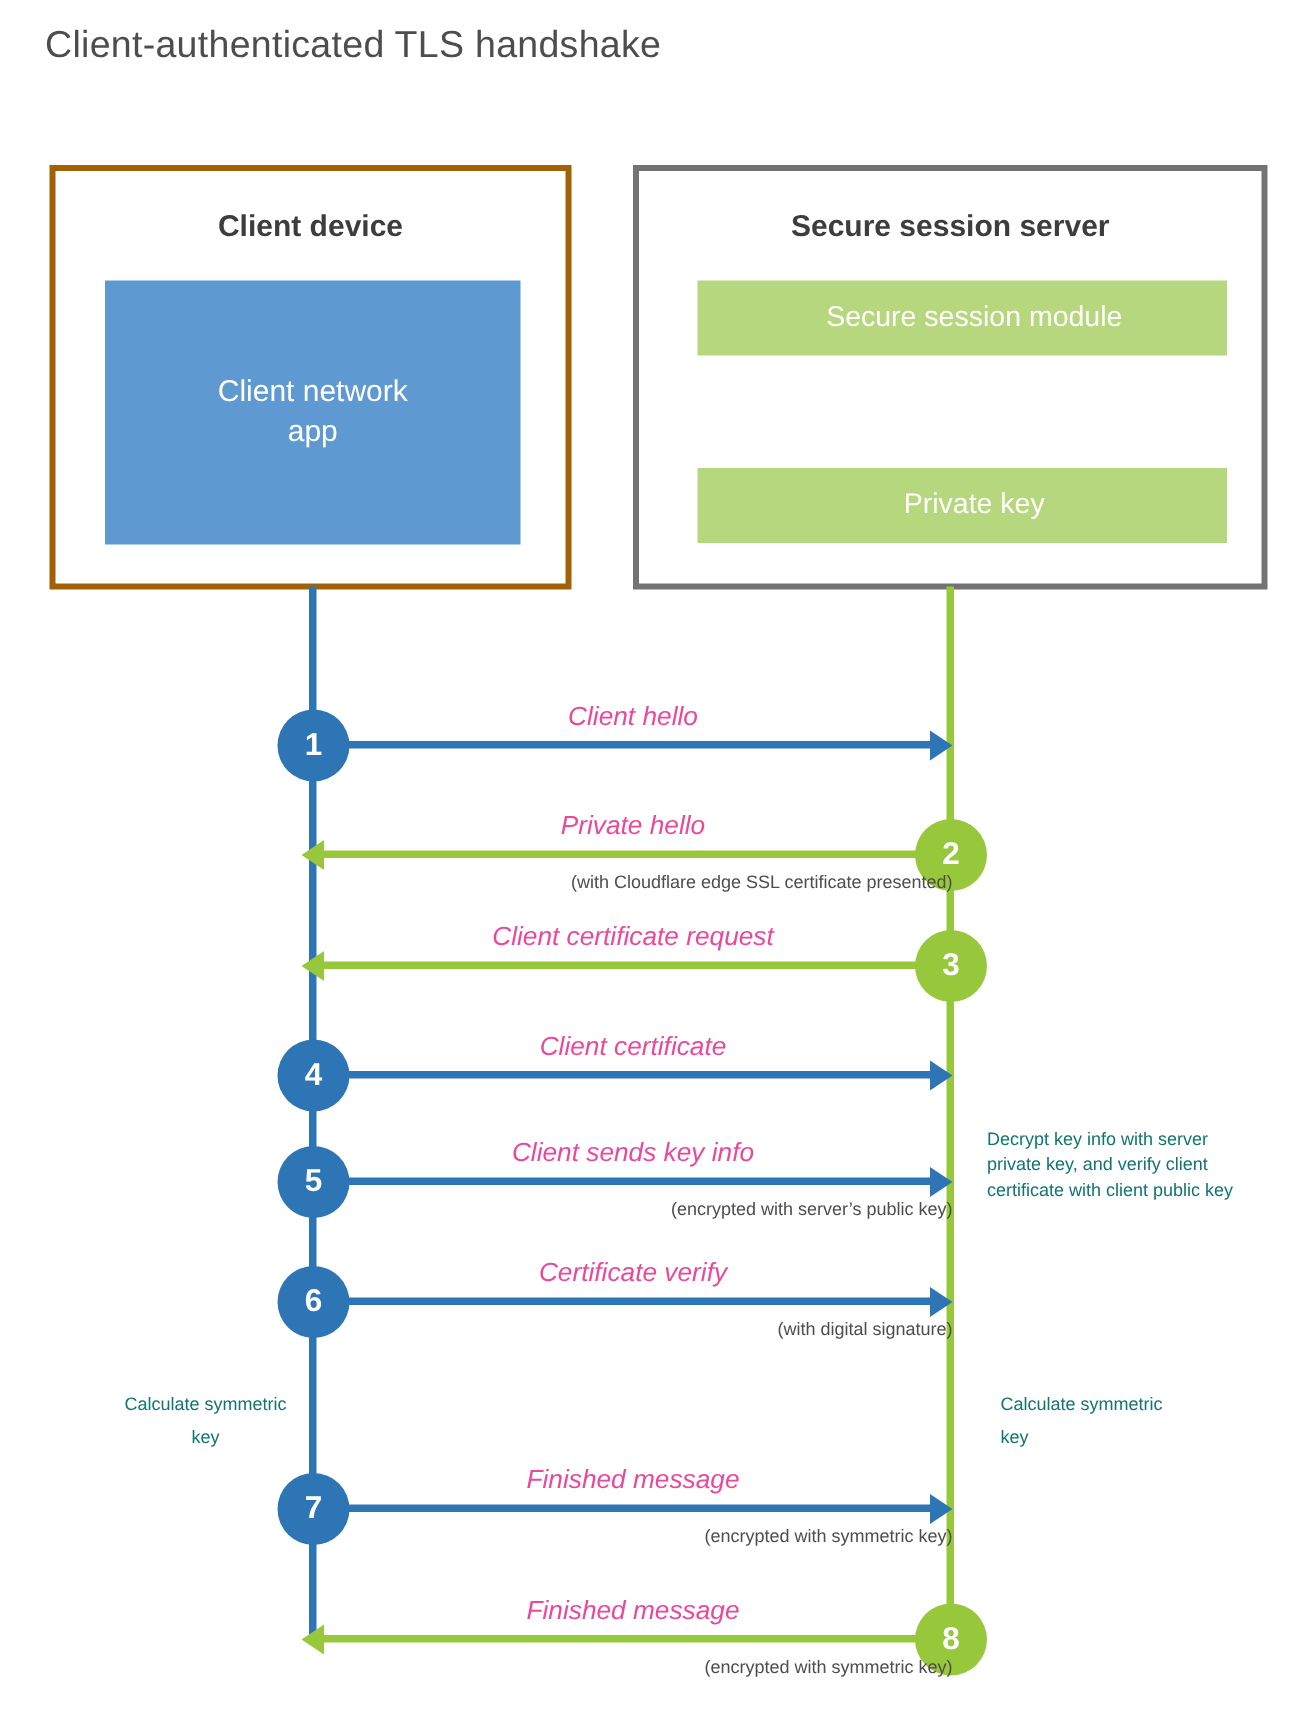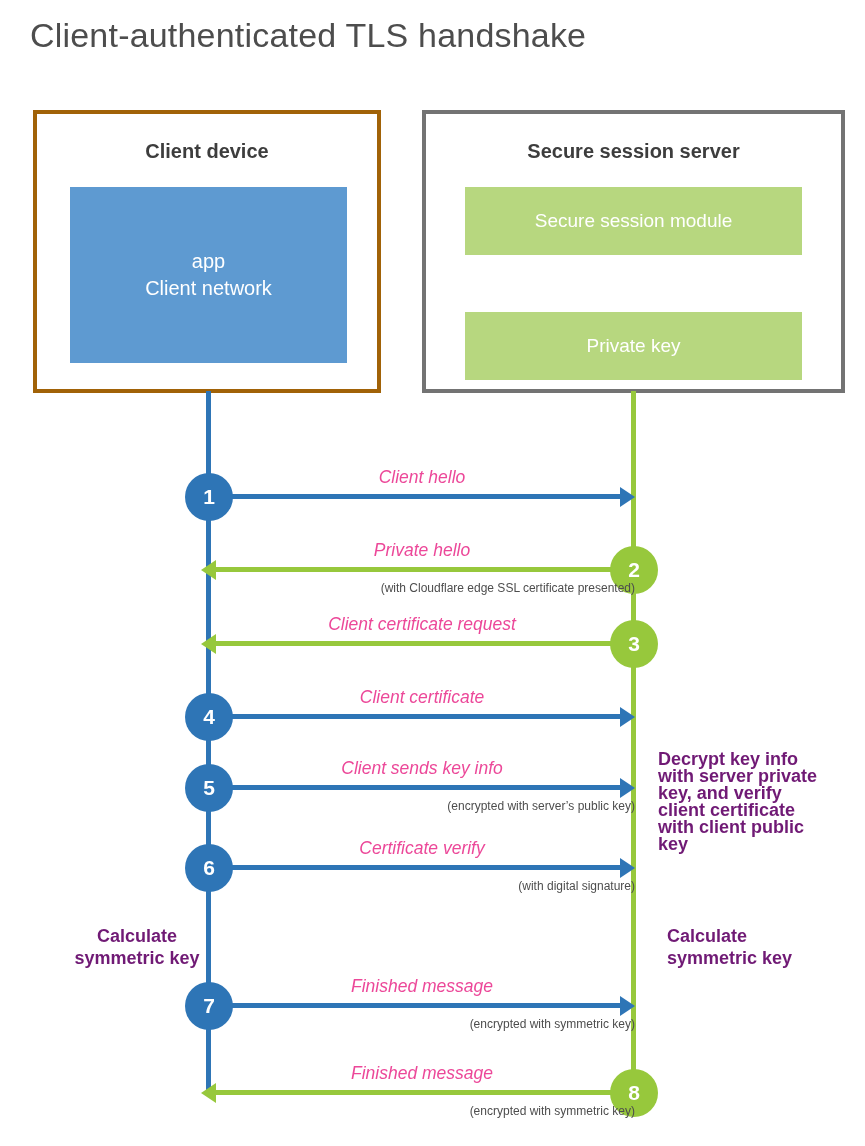--- a/index.html
+++ b/index.html
@@ -1,35 +1,35 @@
 <!DOCTYPE html>
 <html><head>
 <meta charset="utf-8">
 <style>
   html,body { margin:0; padding:0; background:#ffffff; }
   body { font-family:"Liberation Sans","DejaVu Sans",sans-serif; }
   .canvas { position:relative; width:865px; height:1146px; background:#ffffff; overflow:hidden; }
 
   
-  .title { position:absolute; left:30px; top:16px; font-size:34px; font-weight:300;
+  .title { position:absolute; left:30px; top:16px; font-size:25px; font-weight:300;
            color:#4d4d4d; letter-spacing:0.2px; }
 
   
   .box { position:absolute; top:110px; height:283px; box-sizing:border-box; background:#fff; }
   .box-client { left:33px; width:348px; border:4px solid #a16207; }
   .box-server { left:422px; width:423px; border:4px solid #737373; }
   .box-heading { margin-top:26px; text-align:center; font-size:20px; font-weight:bold; color:#3d3d3d; }
 
   .app-rect { position:absolute; left:33px; top:73px; width:277px; height:176px;
               background:#5e9ad1; color:#ffffff; font-size:20px; line-height:1.35;
               display:flex; align-items:center; justify-content:center; text-align:center; }
   .app-rect .inner { width:100%; }
 
-  .server-bar { position:absolute; left:39px; width:337px; height:68px; background:#b7d77f;
-                color:#ffffff; font-size:19px; display:flex; align-items:center; justify-content:center; }
+  .server-bar { position:absolute; left:39px; width:337px; height:50px; background:#b7d77f;
+                color:#ffffff; font-size:19px; display:flex; align-items:center; justify-content:center;padding-left:16px; }
   .bar-1 { top:73px; } .bar-2 { top:136px; } .bar-3 { top:198px; }
 
   
   .lifeline { position:absolute; width:5px; }
   .lifeline-client { left:206px; top:391px; height:702px; background:#2e75b6; }
   .lifeline-server { left:631px; top:391px; height:702px; background:#97c83c; }
 
   
   .step { position:absolute; left:0; width:865px; height:0; }
   .step .line { position:absolute; top:-3px; height:5px; }
@@ -43,38 +43,38 @@
            color:#ffffff; font-size:21px; font-weight:bold;
            display:flex; align-items:center; justify-content:center; }
   .step.right .badge { left:185px; background:#2e75b6; }
   .step.left  .badge { left:610px; background:#97c83c; }
   .step .label { position:absolute; left:209px; width:426px; top:-30px; text-align:center;
                  font-size:17.5px; color:#ec4899;font-style:italic; }
   .step .sub   { position:absolute; left:209px; width:426px; top:11px; text-align:right;
                  font-size:12px; color:#4d4d4d; }
 
   
-  .note { position:absolute; font-size:18px; color:#701a75;font-weight:bold; }
+  .note { position:absolute; font-size:12px; color:#0f766e; }
   .note-decrypt { left:658px; top:751px; width:172px; line-height:17px; text-align:left; }
   .note-calc-left  { left:72px;  top:925px; width:130px; line-height:22px; text-align:center; }
   .note-calc-right { left:667px; top:925px; width:130px; line-height:22px; text-align:left; }
 </style>
 </head>
 <body>
 
 <div class="canvas">
 
   <div class="title">Client-authenticated TLS handshake</div>
 
   <div class="box box-client">
     <div class="box-heading">Client device</div>
     <div class="app-rect">
       <div class="inner">
+        <div>Client network</div>
         <div>app</div>
-        <div>Client network</div>
       </div>
     </div>
   </div>
 
   <div class="box box-server">
     <div class="box-heading">Secure session server</div>
     <div class="server-bar bar-1">Secure session module</div>
     <div class="server-bar bar-3">Private key</div>
   </div>
 

